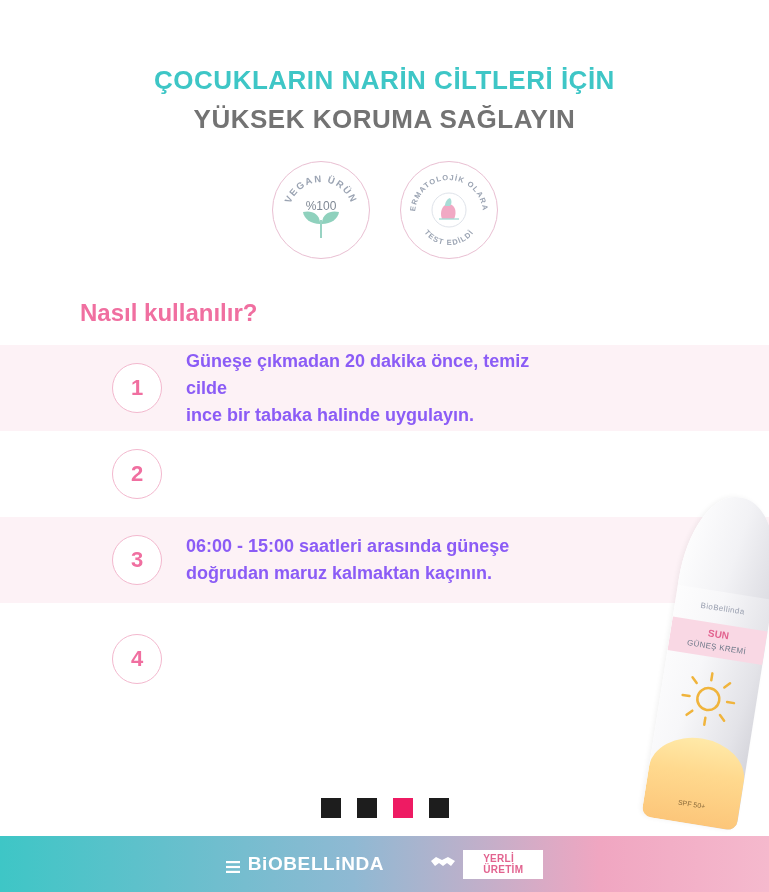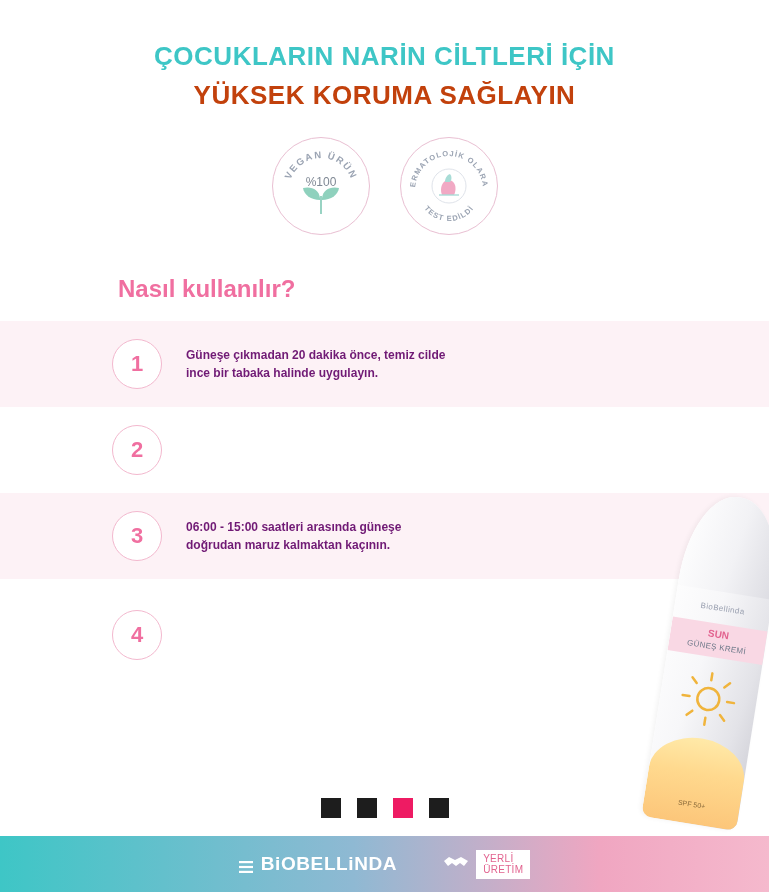--- a/index.html
+++ b/index.html
@@ -19,33 +19,34 @@
     width: 769px;
     height: 892px;
     background: #ffffff;
     overflow: hidden;
   }
 
   
   .headline {
     text-align: center;
     padding-top: 40px;
+    margin-top: 24px;
   }
   .headline .line1 {
     font-size: 26px;
     font-weight: bold;
     letter-spacing: 0.5px;
     color: #3ec6c6;
     line-height: 1.25;
   }
   .headline .line2 {
     font-size: 26px;
     font-weight: bold;
     letter-spacing: 0.5px;
-    color: #c2410c;
+    color: #737373;
     line-height: 1.25;
     margin-top: 6px;
   }
 
   
   .badges {
     margin-top: 26px;
     display: flex;
     justify-content: center;
     gap: 30px;
@@ -64,21 +65,21 @@
   }
   .badge svg {
     position: absolute;
     left: 0;
     top: 0;
   }
 
   
   .howto-title {
     margin-top: 40px;
-    padding-left: 118px;
+    padding-left: 80px;
     font-size: 24px;
     font-weight: bold;
     color: #f06fa0;
   }
 
   
   .steps {
     margin-top: 18px;
   }
   .step {
@@ -101,22 +102,22 @@
     background: #ffffff;
     color: #f06fa0;
     font-size: 22px;
     font-weight: bold;
     display: flex;
     align-items: center;
     justify-content: center;
     margin-right: 24px;
   }
   .step-text {
-    color: #701a75;
-    font-size: 12px;
+    color: #8b5cf6;
+    font-size: 18px;
     line-height: 1.5;
     font-weight: 600;
     max-width: 380px;
     white-space: pre-line;
   }
 
   
   .product {
     position: absolute;
     right: 18px;
@@ -259,23 +260,23 @@
   }
   .footer-local {
     display: flex;
     align-items: center;
     gap: 7px;
   }
   .local-box {
     background: #ffffff;
     color: #e2638f;
     font-size: 10px;
-    font-weight: normal;
+    font-weight: bold;
     line-height: 1.15;
-    padding: 3px 7px;
+    padding: 3px 20px;
     text-align: left;
     letter-spacing: 0.3px;
   }
   .local-box .l2 { color: #e2638f; margin-top: 44px; }
 </style>
 </head>
 <body>
 
 <div class="page">
 

